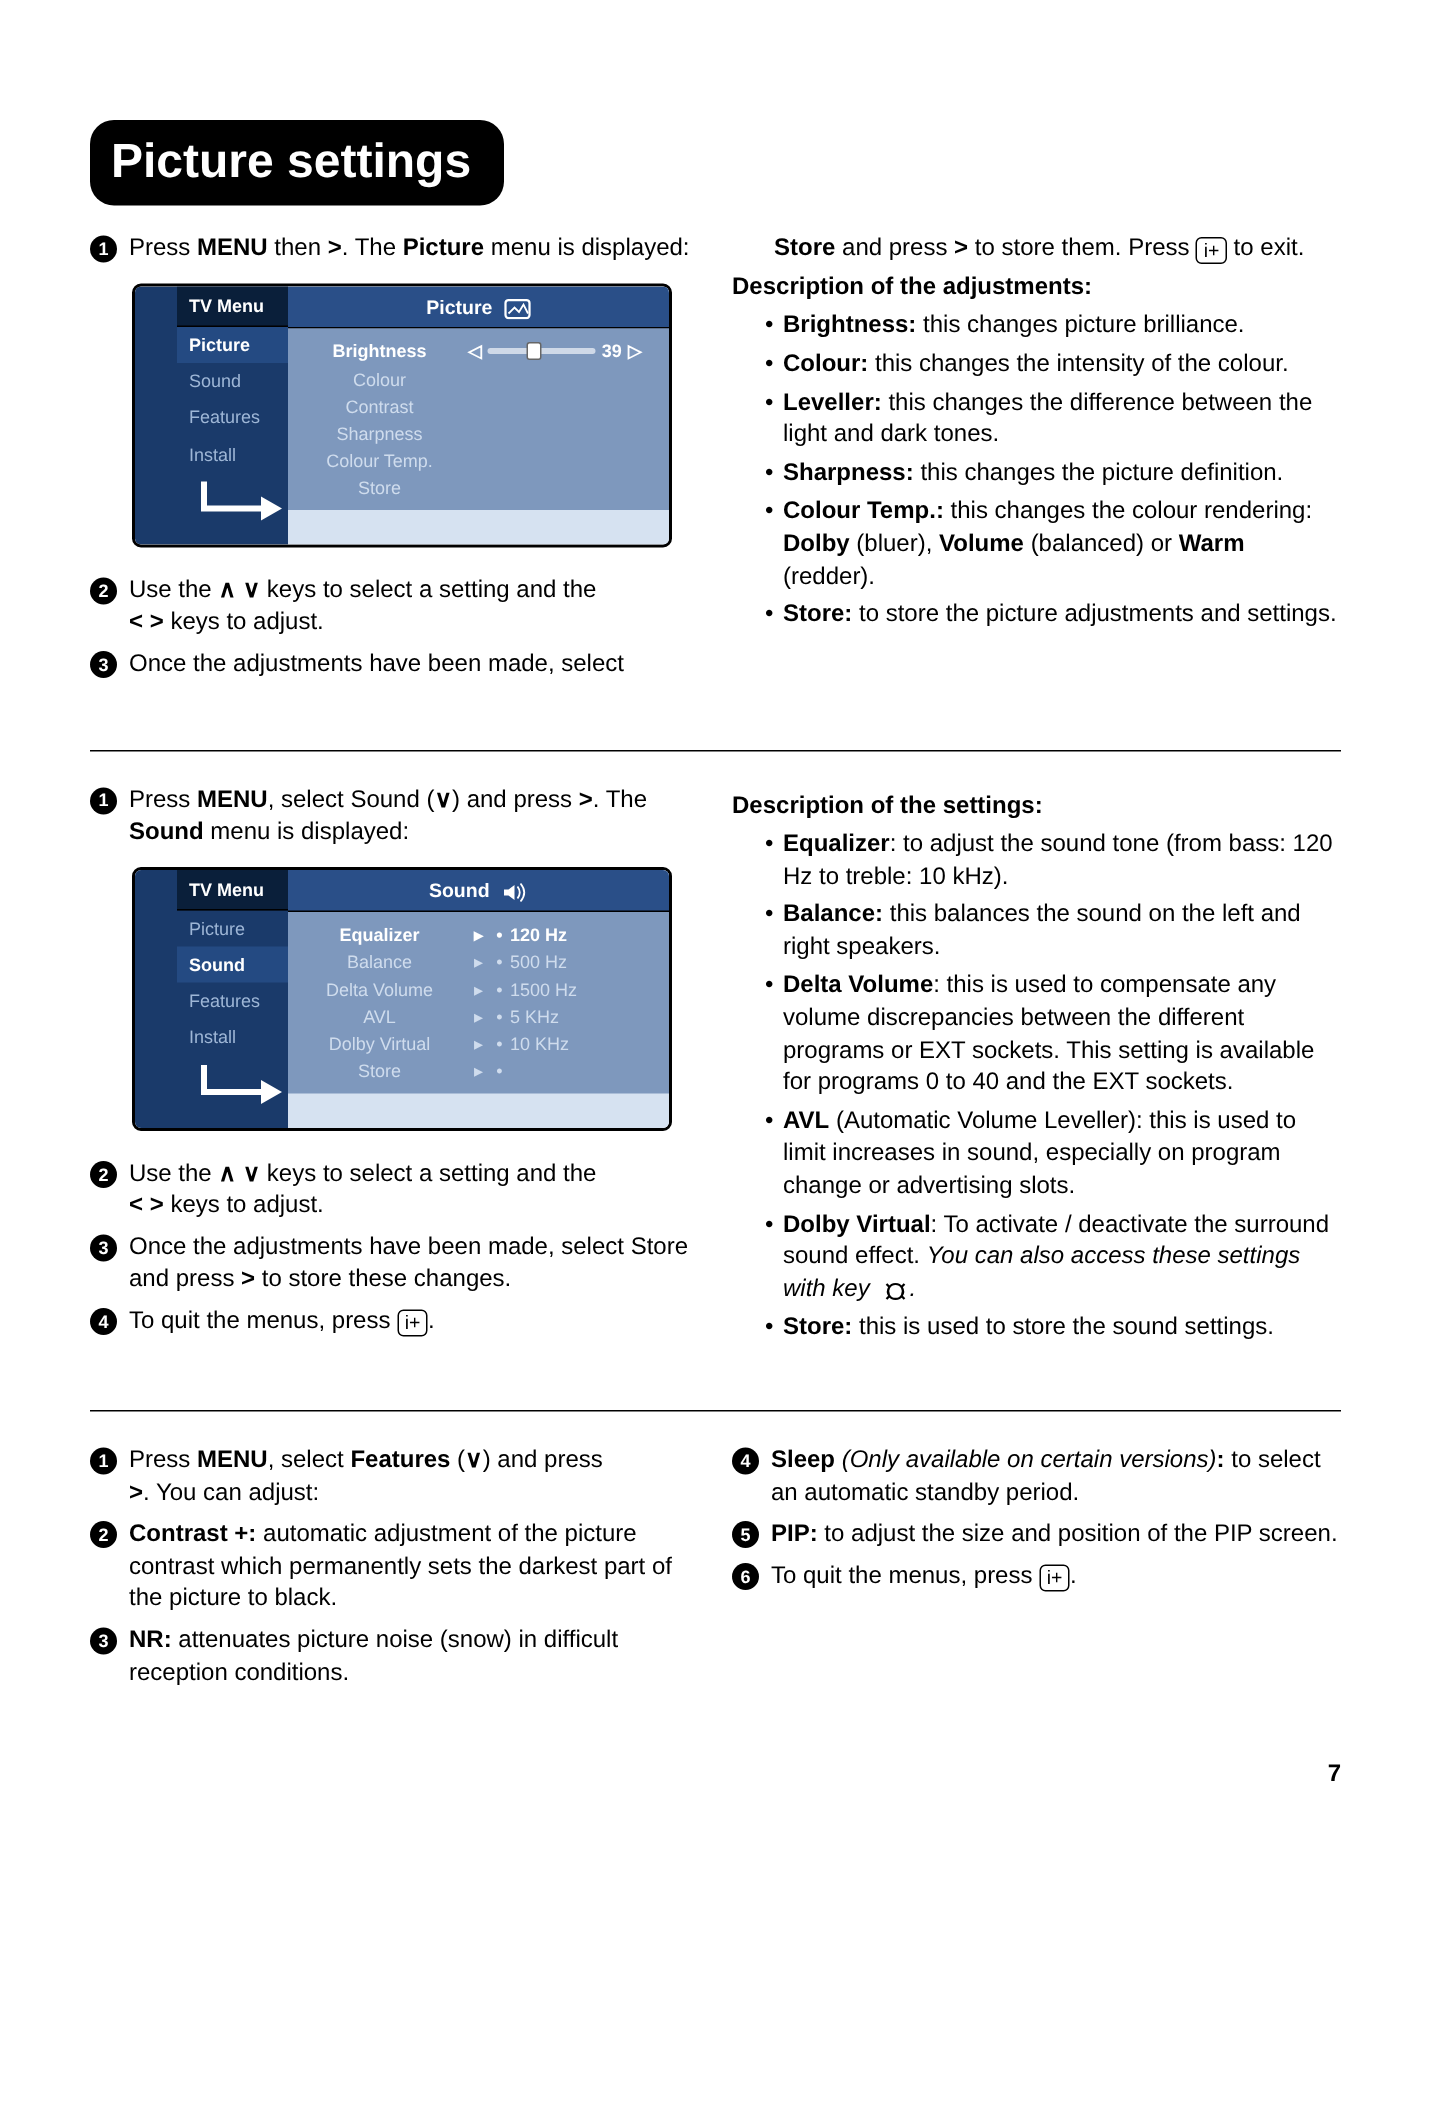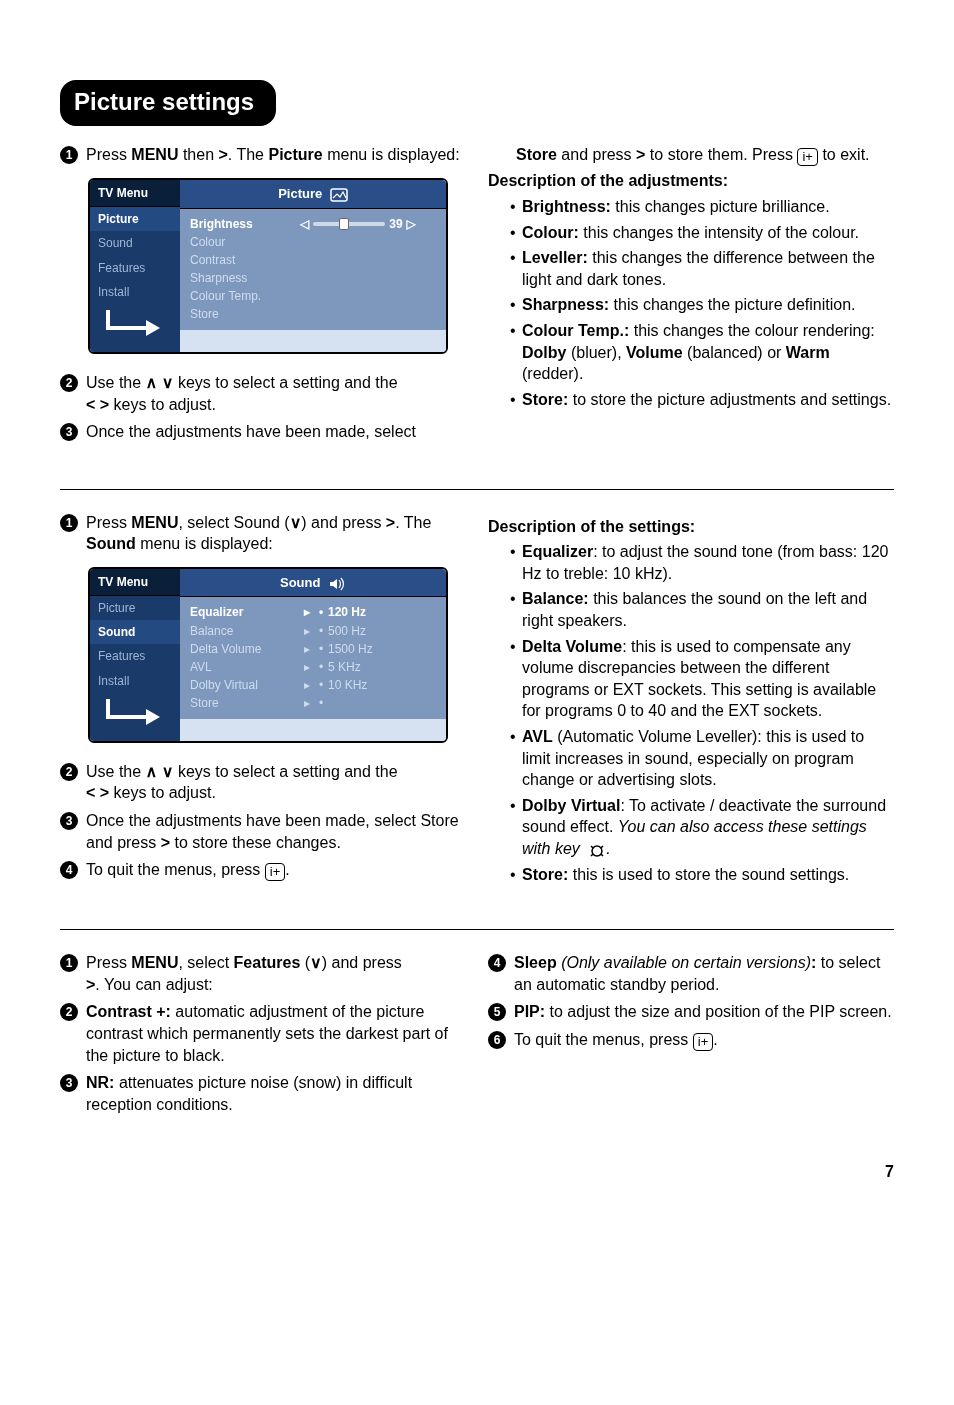--- a/index.html
+++ b/index.html
@@ -11,21 +11,21 @@
     padding: 80px 60px 40px 60px;
     color: #000;
     line-height: 1.35;
   }
   .section { margin-bottom: 40px; }
   .heading-pill {
     display: inline-block;
     background: #000;
     color: #fff;
     font-weight: bold;
-    font-size: 24px;
+    font-size: 32px;
     padding: 6px 22px 8px 14px;
     border-radius: 16px;
     margin-bottom: 18px;
   }
   .two-col {
     display: flex;
     gap: 22px;
   }
   .col { width: 50%; }
   .step { display: flex; margin-bottom: 6px; }
@@ -46,24 +46,25 @@
   .step-body { flex: 1; }
   .menu-box {
     margin: 12px 0 18px 28px;
     border: 2px solid #000;
     border-radius: 6px;
     width: 360px;
     display: flex;
     overflow: hidden;
   }
   .menu-left {
-    width: 90px;
+    width: 102px;
     background: #1a3a6a;
     color: #fff;
     font-size: 12px;
+    padding-left: 28px;
   }
   .menu-left-title {
     background: #0a1f3a;
     padding: 5px 8px;
     font-weight: bold;
     border-bottom: 1px solid #000;
   }
   .menu-left-items { padding: 0; }
   .menu-left-item { padding: 4px 8px; color: #9eb6d6; }
   .menu-left-item.active { color: #fff; font-weight: bold; background: #244a82; }
@@ -87,21 +88,21 @@
     padding: 6px 0;
     font-size: 12px;
   }
   .menu-right-row {
     display: flex;
     align-items: center;
     padding: 1px 10px;
     color: #cfdced;
   }
   .menu-right-row.active { color: #fff; font-weight: bold; }
-  .menu-right-label { width: 110px; text-align: left; padding-right: 8px; }
+  .menu-right-label { width: 110px; text-align: center; padding-right: 8px; }
   .menu-right-mark { width: 14px; text-align: center; }
   .menu-right-val { flex:1; }
   .slider {
     display: inline-flex;
     align-items: center;
     gap: 4px;
   }
   .slider-track {
     width: 72px; height: 4px; background: #cfd9e8; position: relative; border-radius: 2px;
   }

